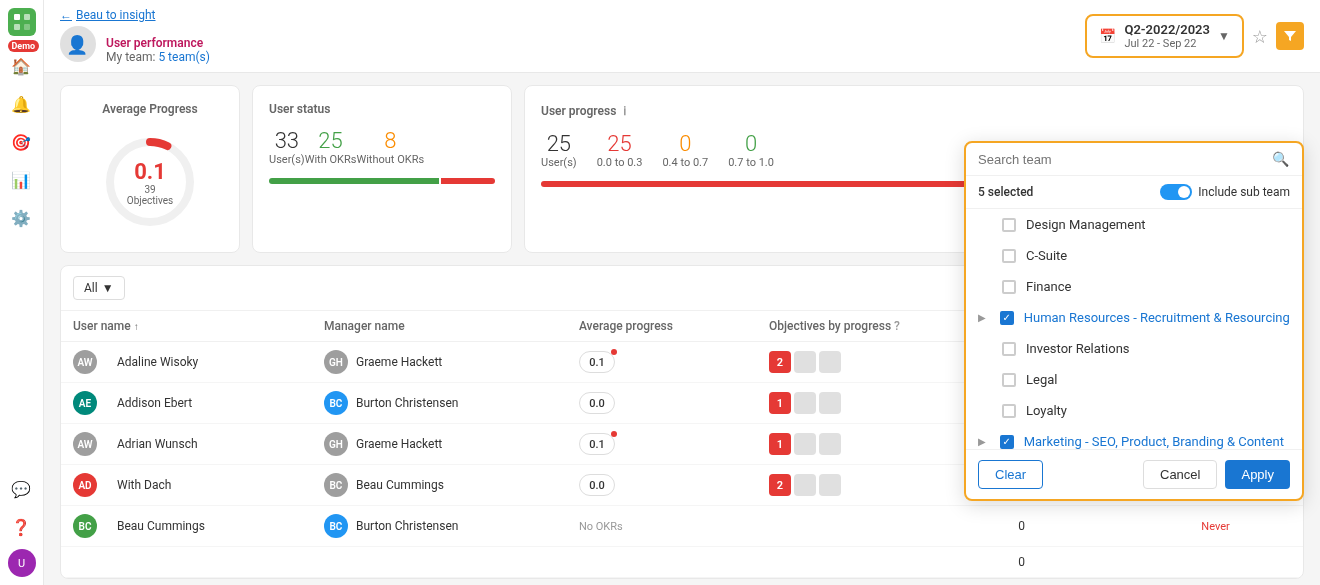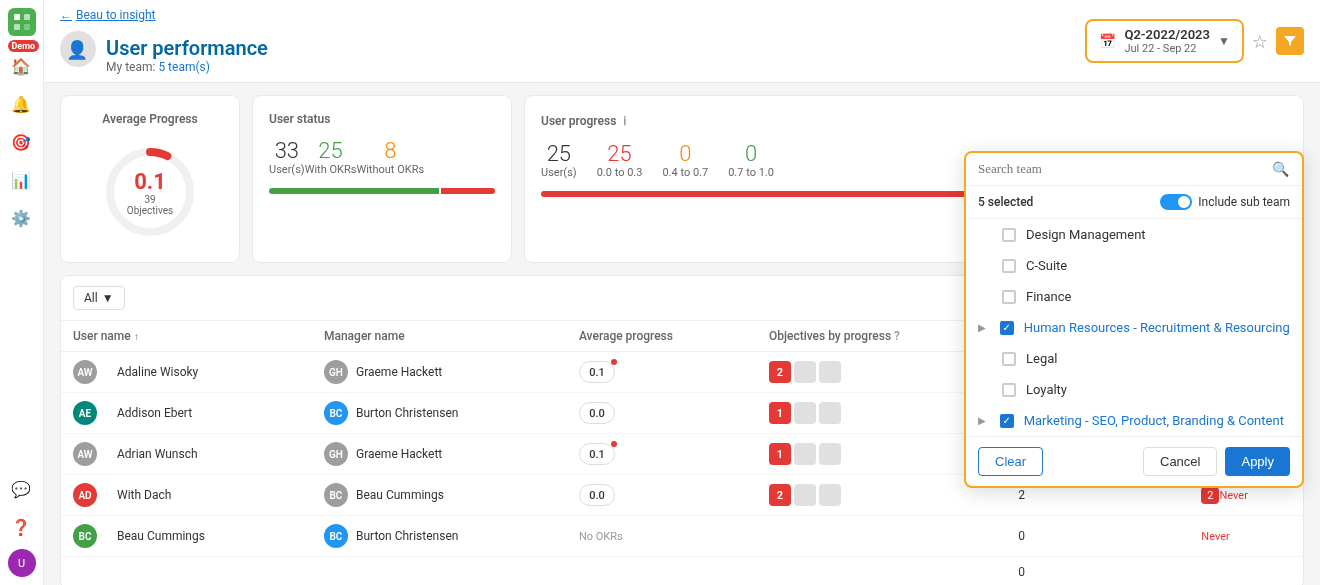--- a/index.html
+++ b/index.html
@@ -47,21 +47,21 @@
     .header {
       background: #fff;
       padding: 8px 16px;
       border-bottom: 1px solid #e8e8e8;
       display: flex;
       align-items: center;
       justify-content: space-between;
     }
     .header-left { display: flex; align-items: center; gap: 10px; }
     .back-link { color: #1976d2; font-size: 12px; display: flex; align-items: center; gap: 4px; }
-    .page-title { font-size: 20px; font-weight: 600; color: #0369a1; margin-top: 12px; }
+    .page-title { font-size: 12px; font-weight: 600; color: #be185d; margin-top: 12px; }
     .page-subtitle { font-size: 12px; color: #666; }
     .team-link { color: #1976d2; }
     .user-avatar-header {
       width: 36px; height: 36px; border-radius: 50%; background: #e0e0e0;
       display: flex; align-items: center; justify-content: center; color: #999; font-size: 18px;
     }
     .header-right { display: flex; align-items: center; gap: 8px; }
     .date-selector {
       border: 2px solid #f5a623; border-radius: 8px; padding: 6px 12px;
       display: flex; align-items: center; gap: 8px; cursor: pointer; background: #fff;
@@ -180,21 +180,21 @@
       box-shadow: 0 4px 20px rgba(0,0,0,0.15);
       z-index: 100;
       overflow: hidden;
     }
     .dropdown-search {
       padding: 8px 12px;
       border-bottom: 1px solid #f0f0f0;
       display: flex; align-items: center; gap: 8px;
     }
     .dropdown-search input {
-      flex: 1; border: none; outline: none; font-size: 13px; color: #4d7c0f; font-family: Liberation Serif, serif;
+      flex: 1; border: none; outline: none; font-size: 13px; color: #4d7c0f;
     }
     .search-icon-small { color: #999; font-size: 14px; }
     .dropdown-header {
       padding: 8px 12px;
       display: flex; align-items: center; justify-content: space-between;
       border-bottom: 1px solid #f0f0f0;
     }
     .selected-count { font-size: 12px; color: #333; font-weight: 500; }
     .sub-team-toggle { display: flex; align-items: center; gap: 6px; font-size: 12px; color: #333; }
     .toggle-switch {
@@ -546,20 +546,25 @@
             <span>Finance</span>
           </div>
           <div class="dropdown-item checked">
             <span class="expand-arrow">▶</span>
             <div class="checkbox checked">✓</div>
             <span>Human Resources - Recruitment &amp; Resourcing</span>
           </div>
           <div class="dropdown-item">
             <span style="width:14px;display:inline-block;"></span>
             <div class="checkbox"></div>
+            <span>Investor Relations</span>
+          </div>
+          <div class="dropdown-item">
+            <span style="width:14px;display:inline-block;"></span>
+            <div class="checkbox"></div>
             <span>Legal</span>
           </div>
           <div class="dropdown-item">
             <span style="width:14px;display:inline-block;"></span>
             <div class="checkbox"></div>
             <span>Loyalty</span>
           </div>
           <div class="dropdown-item checked">
             <span class="expand-arrow">▶</span>
             <div class="checkbox checked">✓</div>

